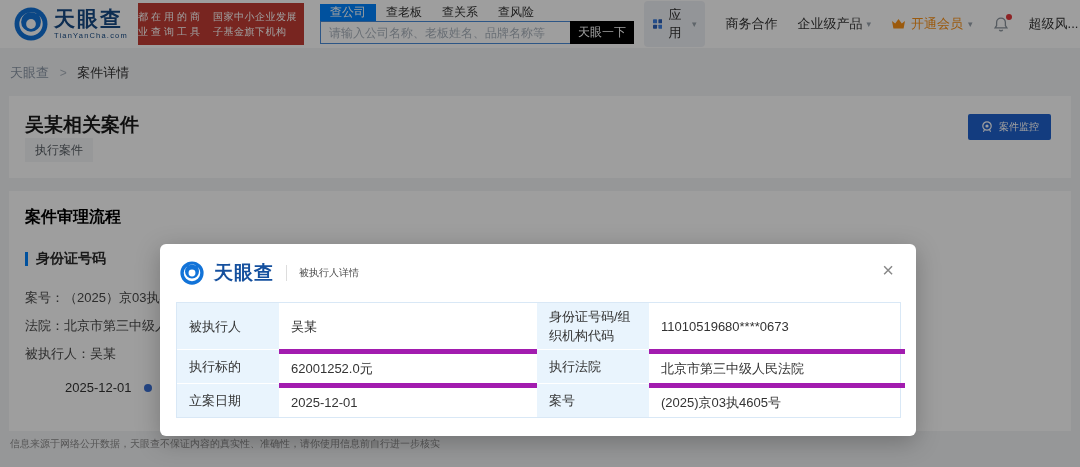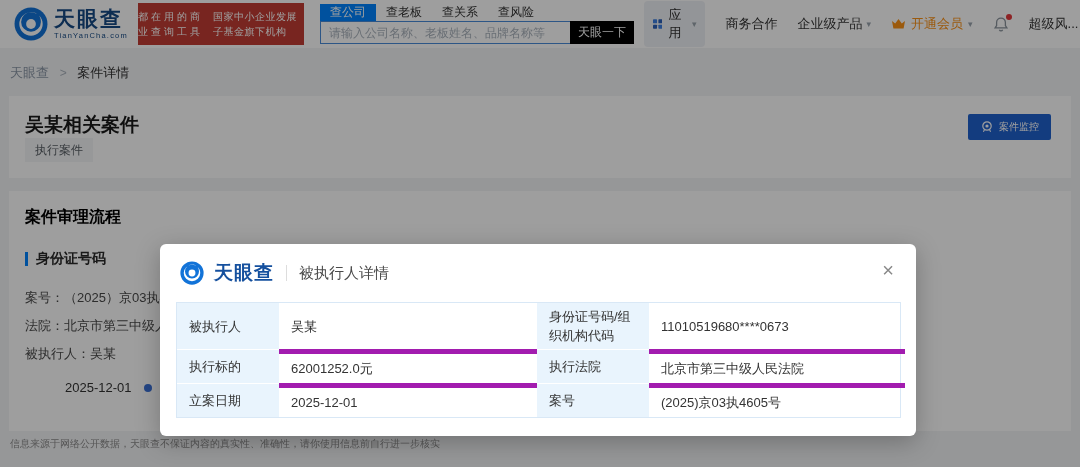--- a/index.html
+++ b/index.html
@@ -91,21 +91,21 @@
   
   .overlay { position: absolute; inset: 0; background: rgba(0,0,0,0.38); z-index: 10; }
   .modal {
     position: absolute; left: 160px; top: 244px; width: 756px; z-index: 11;
     background: #fff; border-radius: 6px; box-shadow: 0 6px 24px rgba(0,0,0,0.25);
     padding-bottom: 18px;
   }
   .modal-head { display: flex; align-items: center; gap: 10px; padding: 16px 20px 14px; }
   .m-logo-title { font-size: 19px; font-weight: bold; color: #15509e; letter-spacing: 1px; }
   .m-divider { width: 1px; height: 16px; background: #ddd; margin: 0 2px; }
-  .m-title { font-size: 15px; color: #4a4a4a; }
+  .m-title { font-size: 10px; color: #4a4a4a; }
   .m-close {
     position: absolute; right: 18px; top: 12px; font-size: 20px; color: #888;
     cursor: pointer; line-height: 1; padding: 4px;
   }
   .mtable { margin: 2px 15px 0 16px; border: 1px solid #d9e8f6; }
   .mrow { display: grid; grid-template-columns: 102px 258px 112px 256px; }
   .cell {
     display: flex; align-items: center; font-size: 13px; color: #333;
     padding: 4px 6px 4px 12px; line-height: 19px; min-height: 34px;
   }

